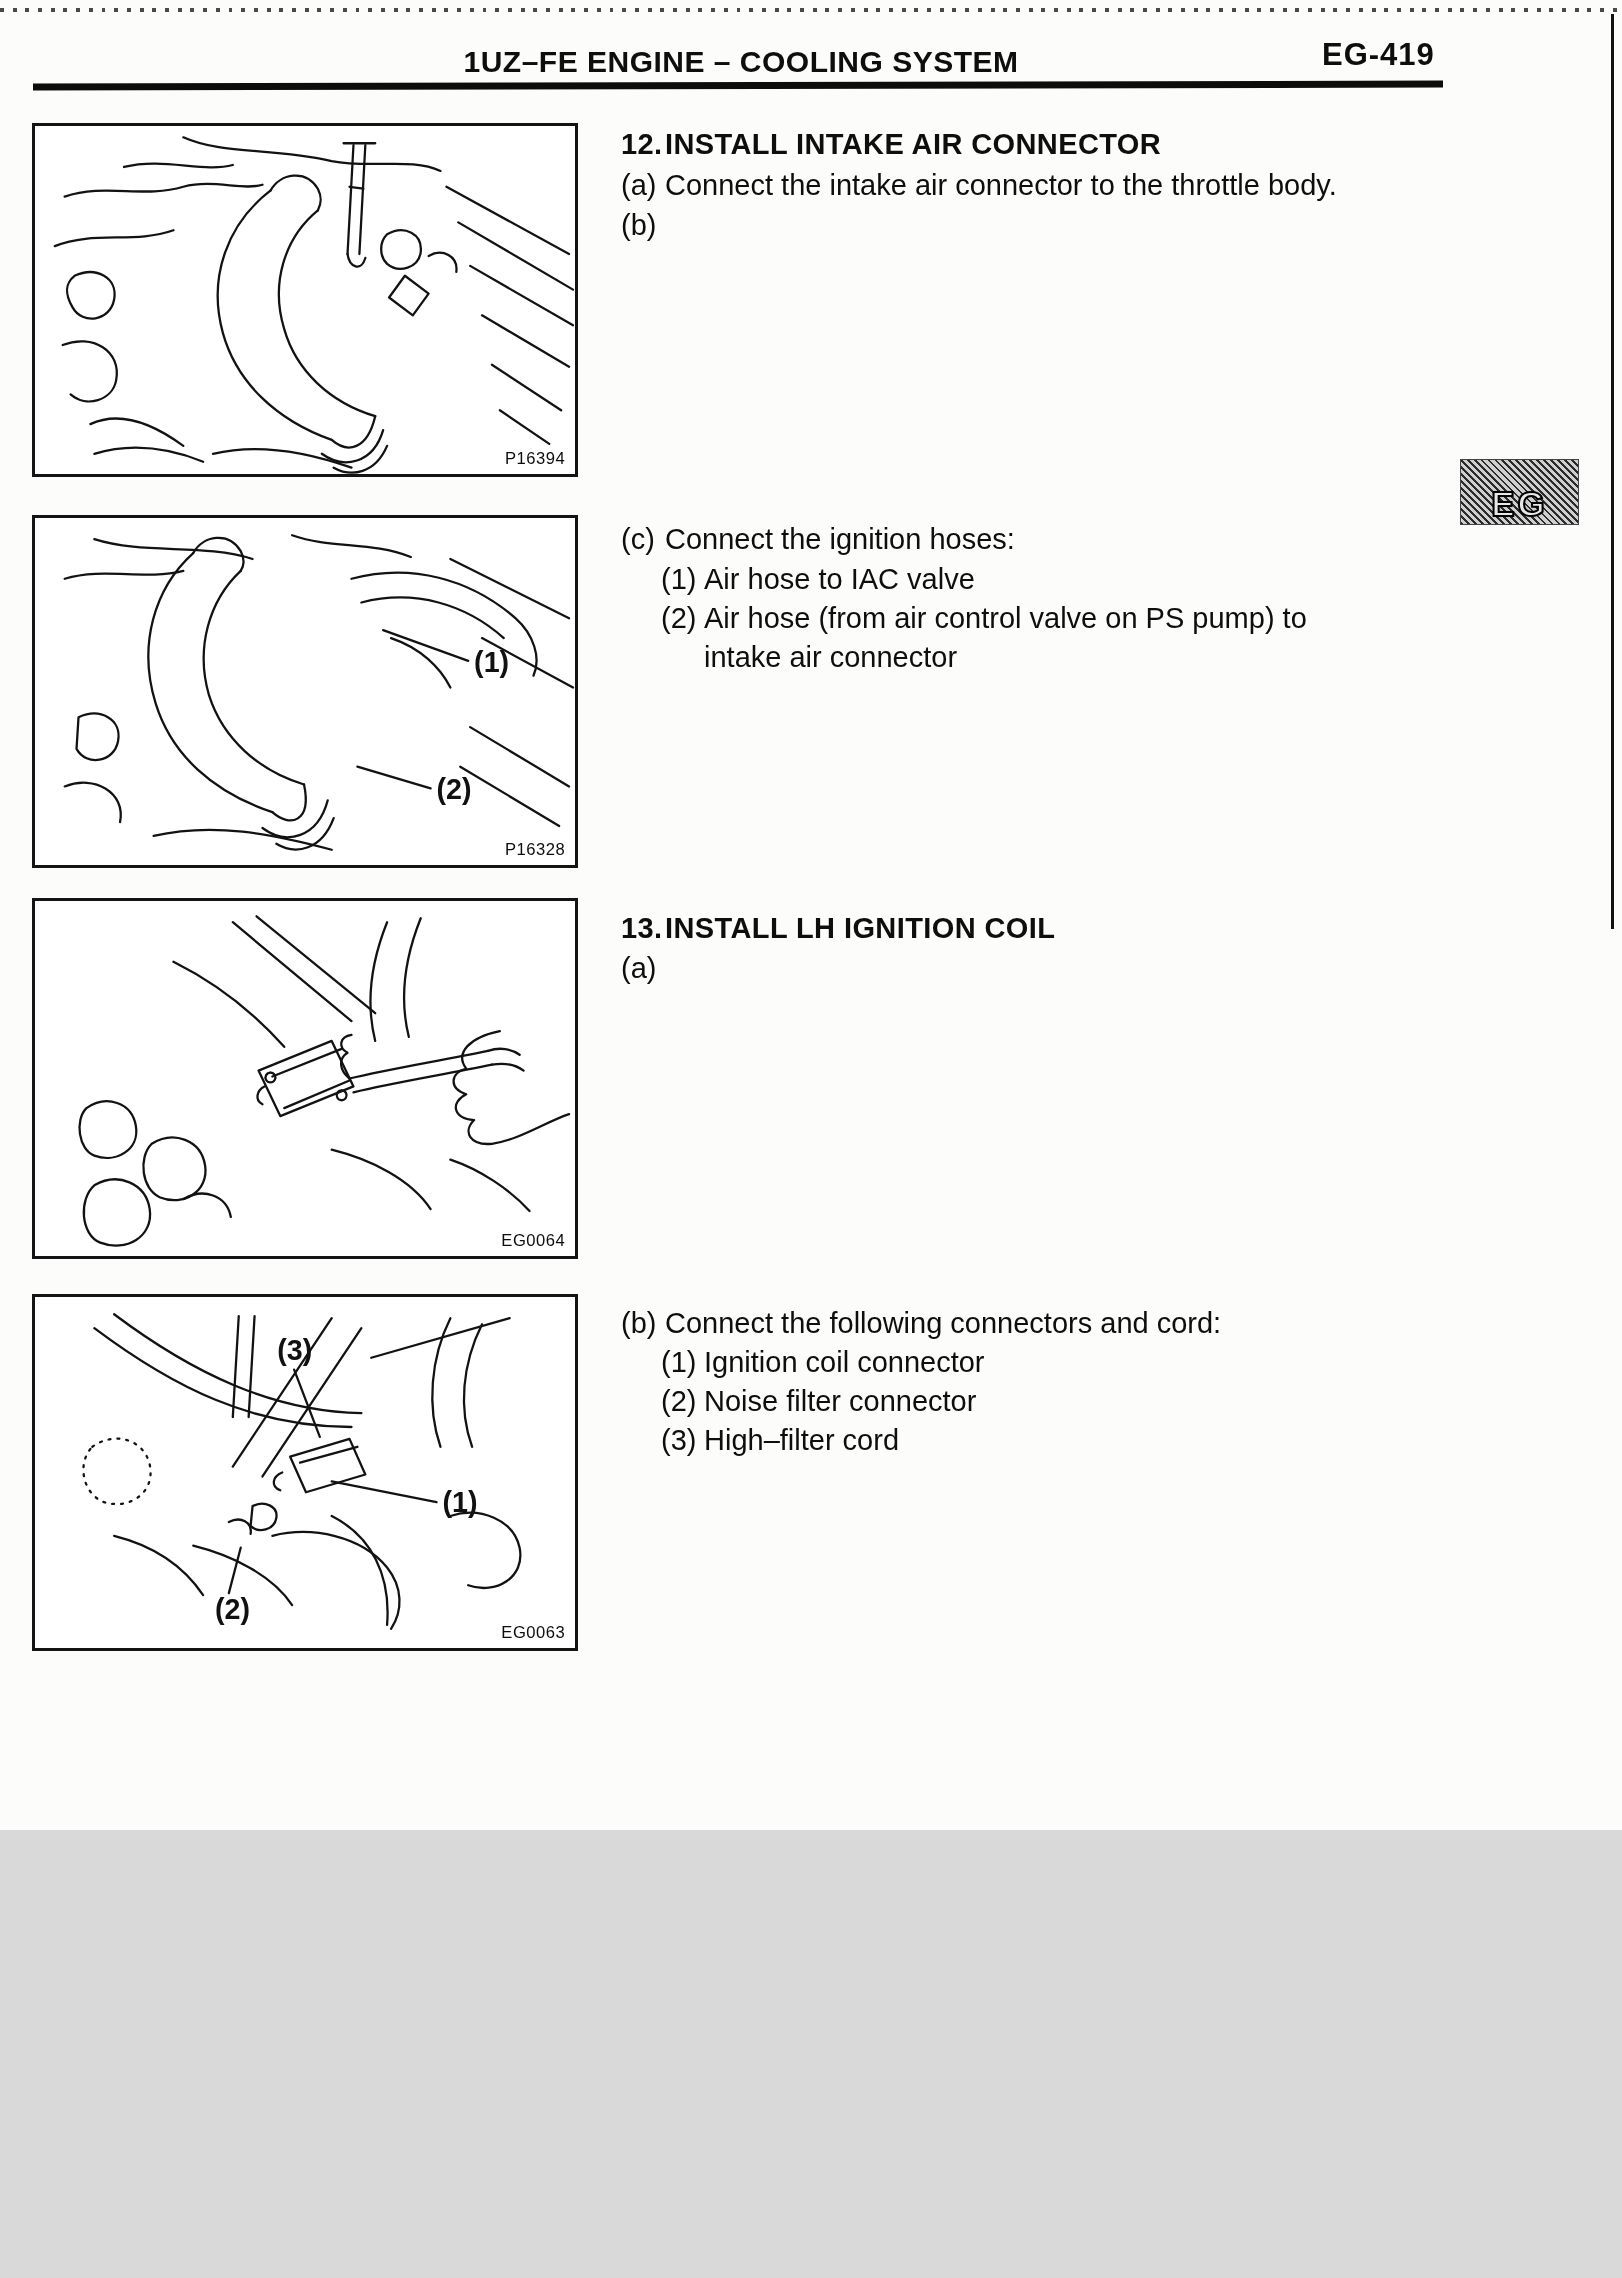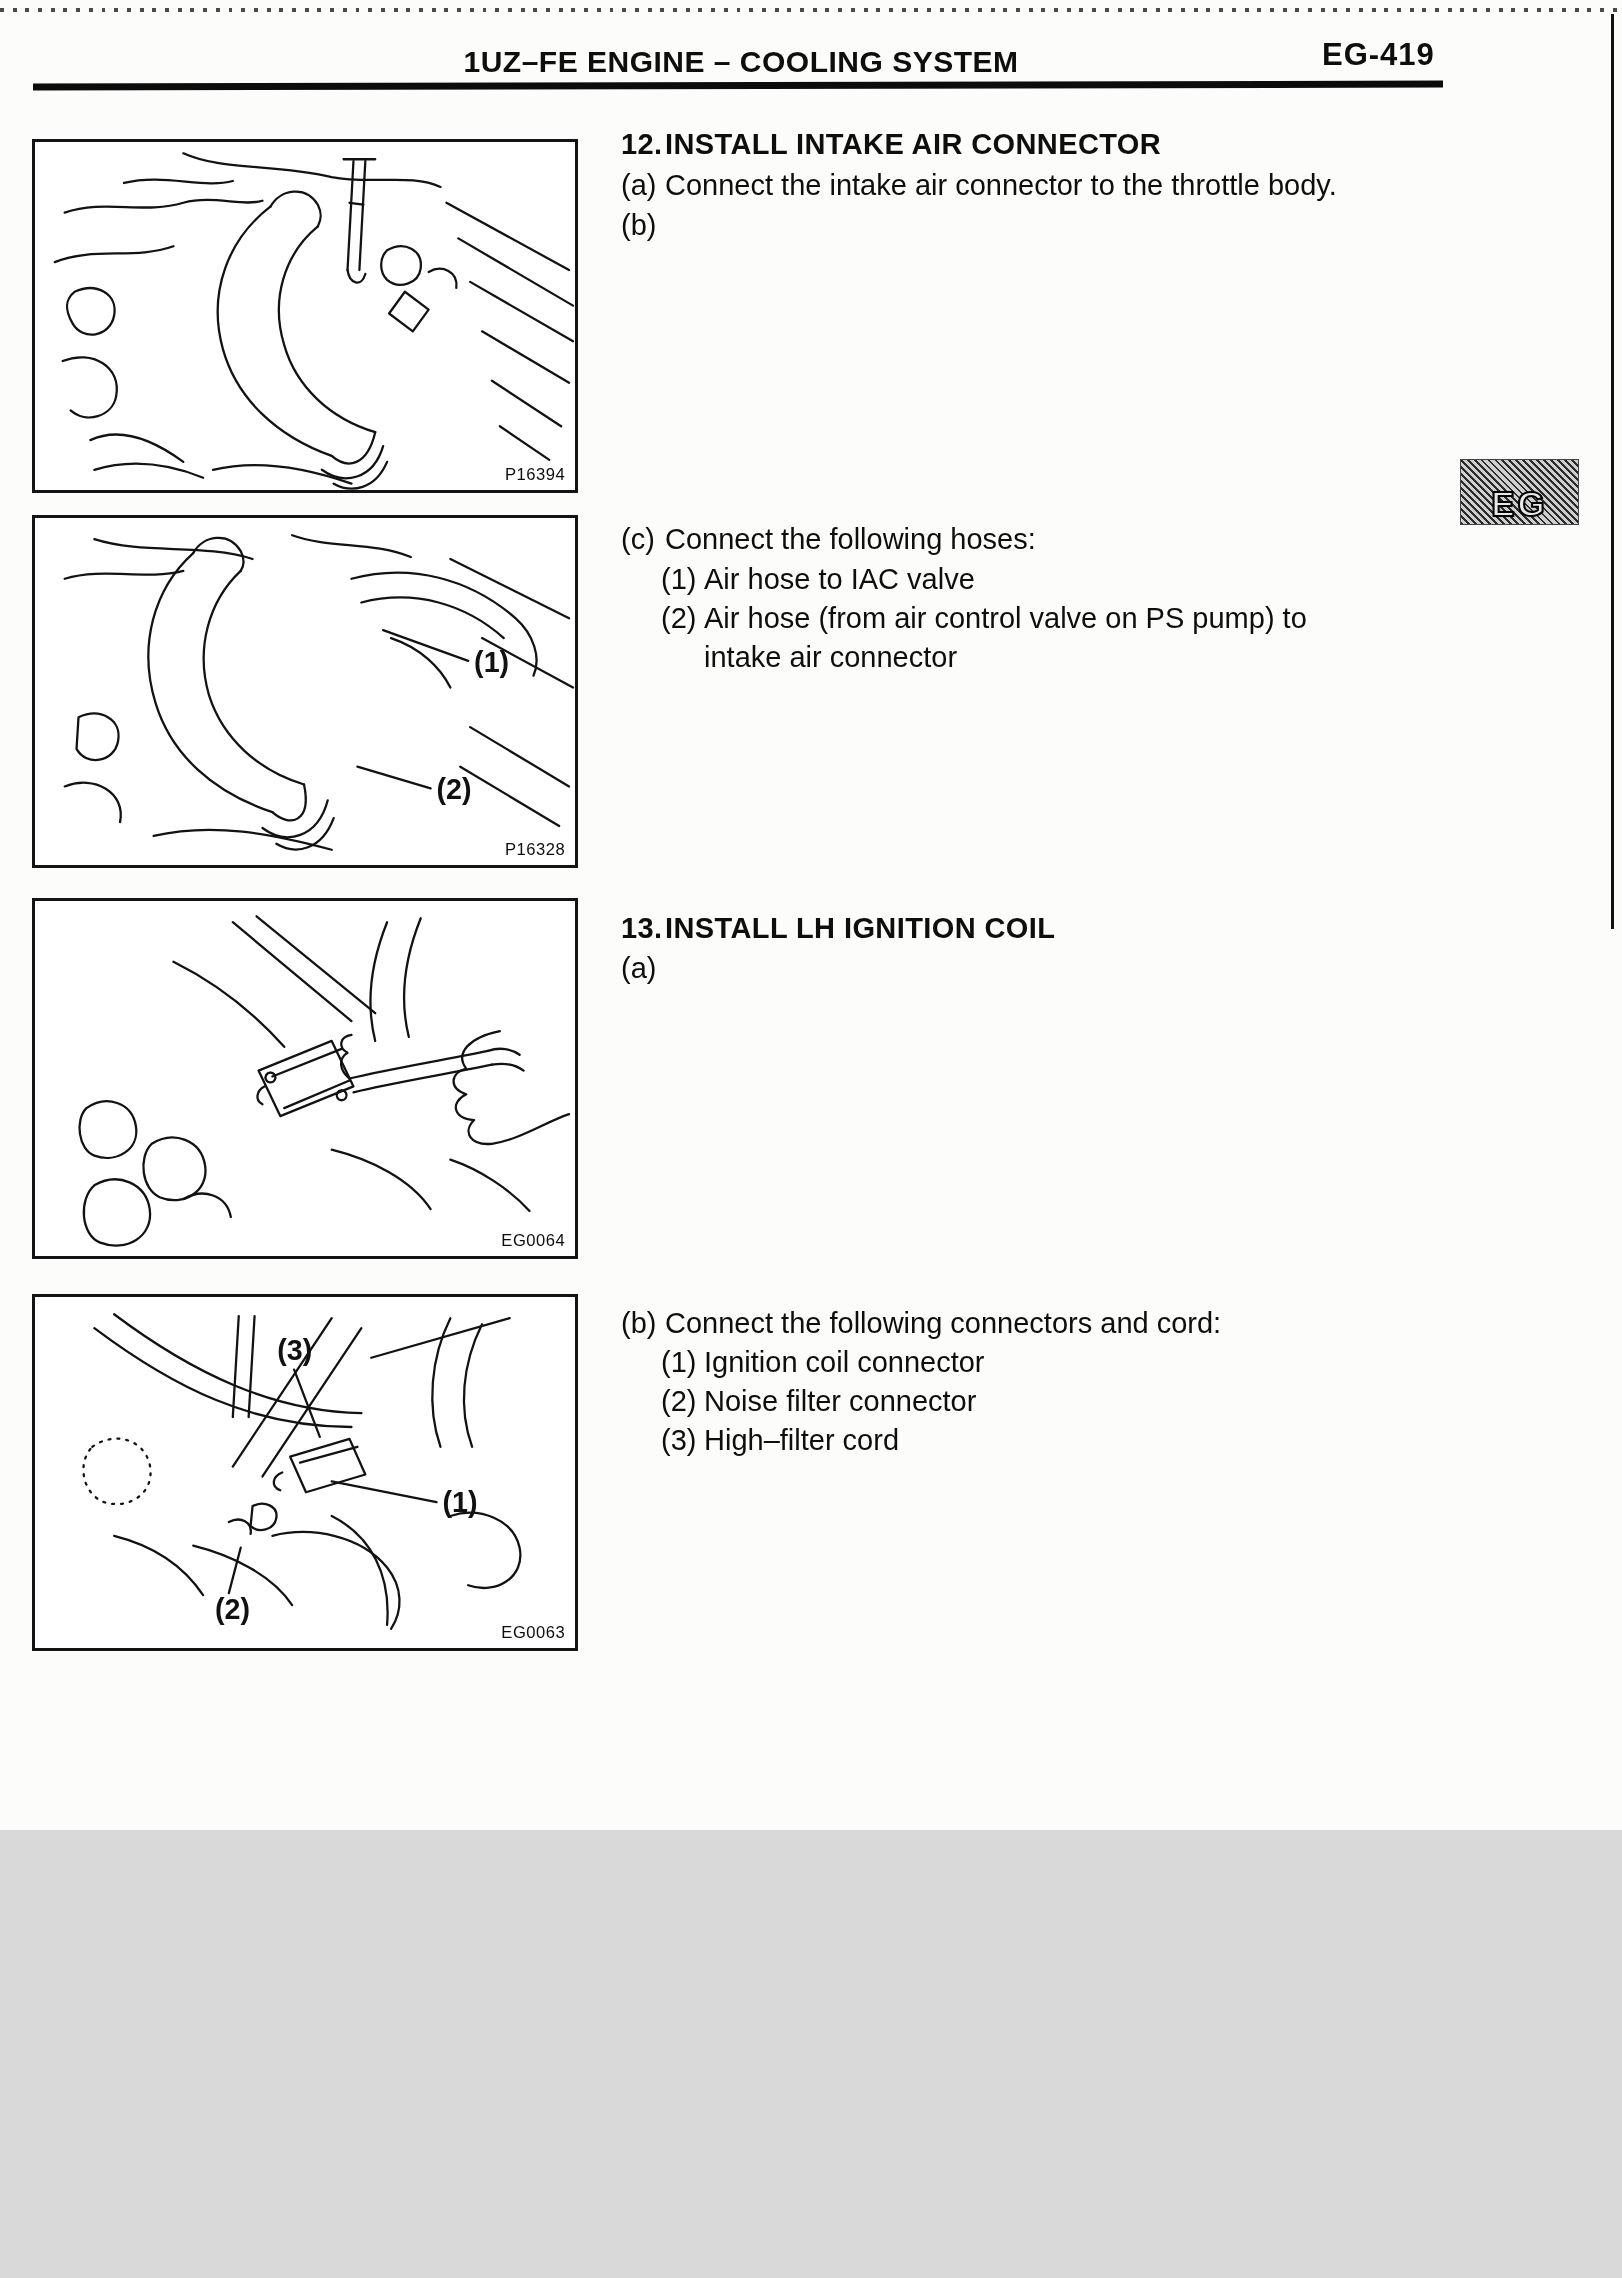--- a/index.html
+++ b/index.html
@@ -54,21 +54,21 @@
   }
   
   .fig {
     position:absolute; left:32px; width:540px; background:#fff;
     border:3.9px solid #141414;
   }
   .fig svg { display:block; width:100%; height:100%; }
   .fig .fig-label {
     position:absolute; right:9.8px; bottom:4.9px; font-size:16.6px; letter-spacing:0.5px; color:#0d0d0d;
   }
-  #fig1 { top:123px;  height:348px;margin-top:16px; }
+  #fig1 { top:123px;  height:348px; }
   #fig2 { top:515px;  height:347px; }
   #fig3 { top:898px;  height:355px; }
   #fig4 { top:1294px; height:351px; }
   
   .row { position:absolute; display:flex; font-size:29px; line-height:39px; }
   .row .lbl { flex:0 0 44px; }
   .row.sub .lbl { flex:0 0 43px; }
   .heading { font-weight:bold; letter-spacing:0.4px; }
   .heading .lbl { flex:0 0 44px; }
   text { font-family:"Liberation Sans", sans-serif; }
@@ -229,21 +229,21 @@
   <div class="row" style="left:621px; top:166px; width:848px;">
     <span class="lbl">(a)</span>
     <span class="txt">Connect the intake air connector to the throttle body.</span>
   </div>
   <div class="row" style="left:621px; top:206px; width:848px;">
     <span class="lbl">(b)</span>
   </div>
 
   <div class="row" style="left:621px; top:520px; width:848px;">
     <span class="lbl">(c)</span>
-    <span class="txt">Connect the following hoses:</span>
+    <span class="txt">Connect the ignition hoses:</span>
   </div>
   <div class="row sub" style="left:661px; top:560px; width:800px;">
     <span class="lbl">(1)</span>
     <span class="txt">Air hose to IAC valve</span>
   </div>
   <div class="row sub" style="left:661px; top:599px; width:800px;">
     <span class="lbl">(2)</span>
     <span class="txt">Air hose (from air control valve on PS pump) to</span>
   </div>
   <div class="row sub" style="left:661px; top:638px; width:800px;">

